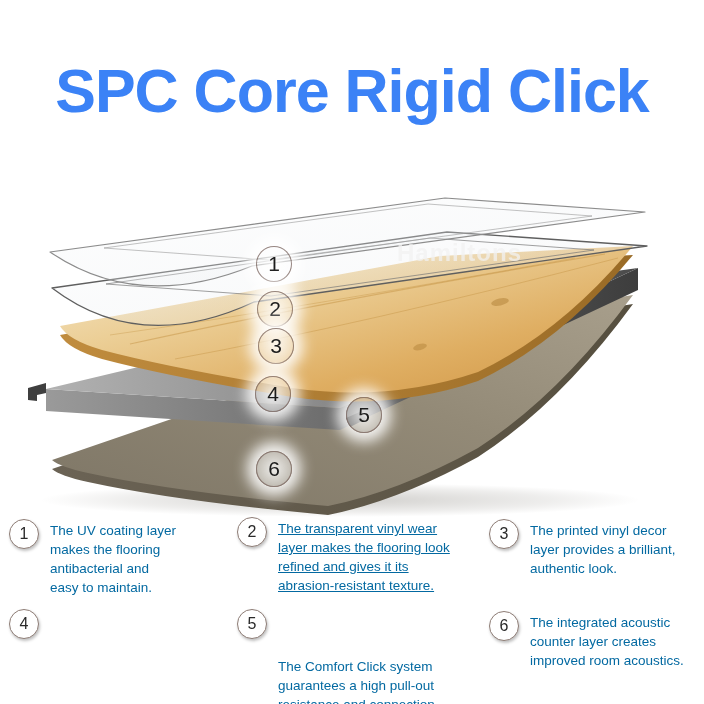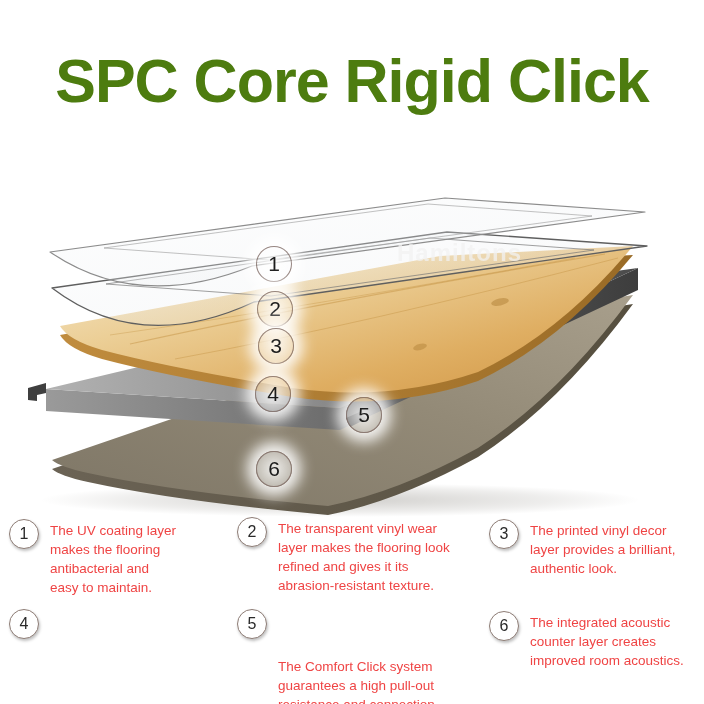--- a/index.html
+++ b/index.html
@@ -1,22 +1,22 @@
 <!DOCTYPE html>
 <html><head>
 <meta charset="utf-8">
 <style>
   html,body{margin:0;padding:0;background:#ffffff;}
   .page{
     position:relative;width:704px;height:704px;overflow:hidden;background:#ffffff;
     font-family:"Liberation Sans","DejaVu Sans",sans-serif;
   }
   .title{
-    margin:6px;padding-top:40px;text-align:center;
-    font-size:61px;font-weight:700;letter-spacing:-1px;color:#4d7c0f;
+    margin:16px;padding-top:40px;text-align:center;
+    font-size:61px;font-weight:700;letter-spacing:-1px;color:#3b82f6;
   }
   .diagram{position:absolute;left:0;top:140px;width:704px;height:380px;}
   .diagram svg{position:absolute;left:0;top:0;}
   .callout{
     position:absolute;width:34px;height:34px;border-radius:50%;
     border:1.5px solid rgba(125,104,98,0.8);
     background:radial-gradient(circle, rgba(255,255,255,0.85) 0%, rgba(255,255,255,0.35) 100%);
     box-shadow:0 0 14px 9px rgba(255,255,255,0.9);
     display:flex;align-items:center;justify-content:center;
     font-size:21px;color:#1c1c1c;
@@ -24,21 +24,21 @@
   .legend-item{position:absolute;display:flex;align-items:flex-start;}
   .lcircle{
     flex:0 0 auto;width:28px;height:28px;border-radius:50%;
     border:1.5px solid #8e7d76;background:#ffffff;
     box-shadow:1px 2px 3px rgba(0,0,0,0.25);
     display:flex;align-items:center;justify-content:center;
     font-size:16px;color:#2a2a2a;
   }
   .ltext{
     margin-left:11px;margin-top:2px;
-    font-size:13.5px;line-height:19px;color:#ef4444;font-weight:500;
+    font-size:13.5px;line-height:19px;color:#0369a1;font-weight:500;
     white-space:pre-line;
   }
   .wm{font-family:"Liberation Sans","DejaVu Sans",sans-serif;}
 </style>
 </head>
 <body>
 
 <div class="page">
 
   <h1 class="title">SPC Core Rigid Click</h1>
@@ -133,21 +133,21 @@
   <div>
     <div class="legend-item" style="left:9px;top:519px;">
       <div class="lcircle">1</div>
       <div class="ltext" style="width:180px;">The UV coating layer
 makes the flooring
 antibacterial and
 easy to maintain.</div>
     </div>
     <div class="legend-item" style="left:237px;top:517px;">
       <div class="lcircle">2</div>
-      <div class="ltext" style="width:208px;">The transparent vinyl wear
+      <div class="ltext" style="width:208px;text-decoration:underline;">The transparent vinyl wear
 layer makes the flooring look
 refined and gives it its
 abrasion-resistant texture.</div>
     </div>
     <div class="legend-item" style="left:489px;top:519px;">
       <div class="lcircle">3</div>
       <div class="ltext" style="width:200px;">The printed vinyl decor
 layer provides a brilliant,
 authentic look.</div>
     </div>

